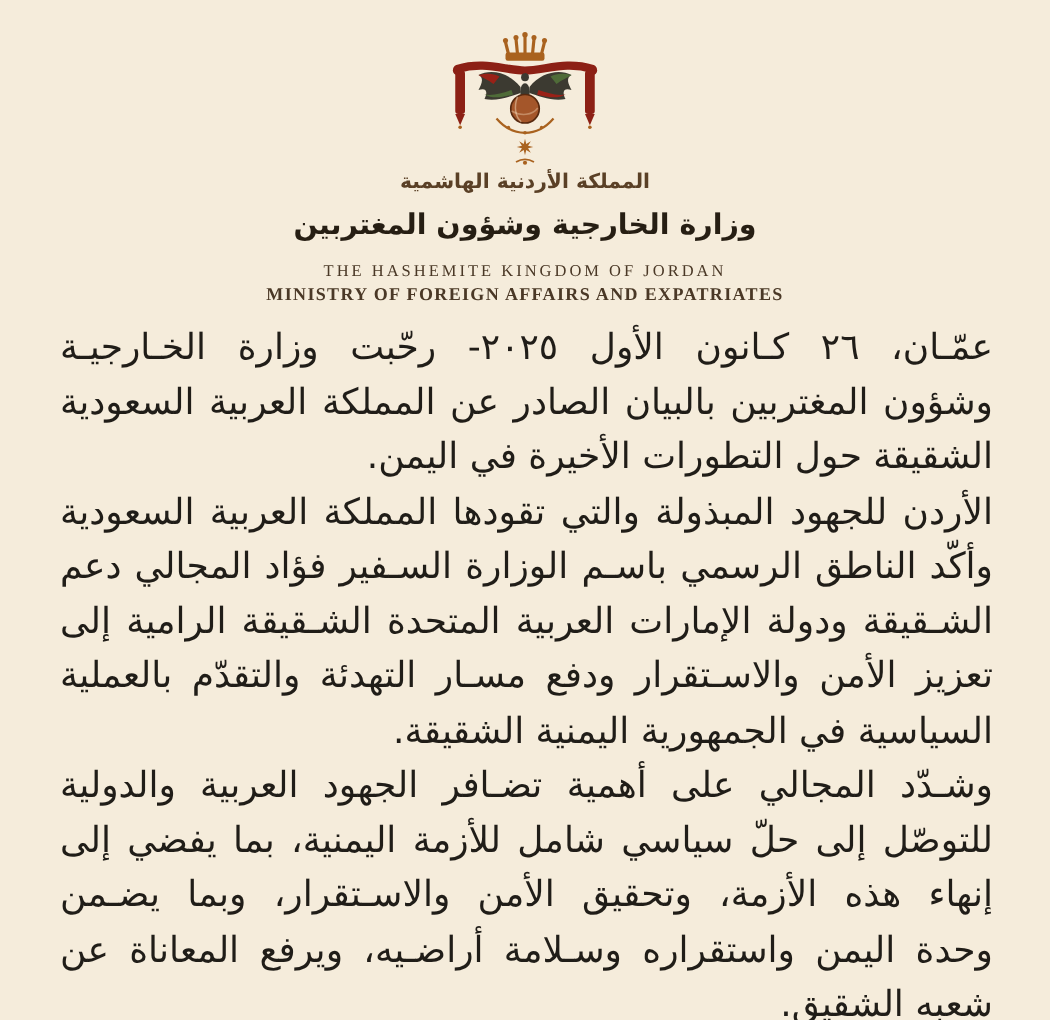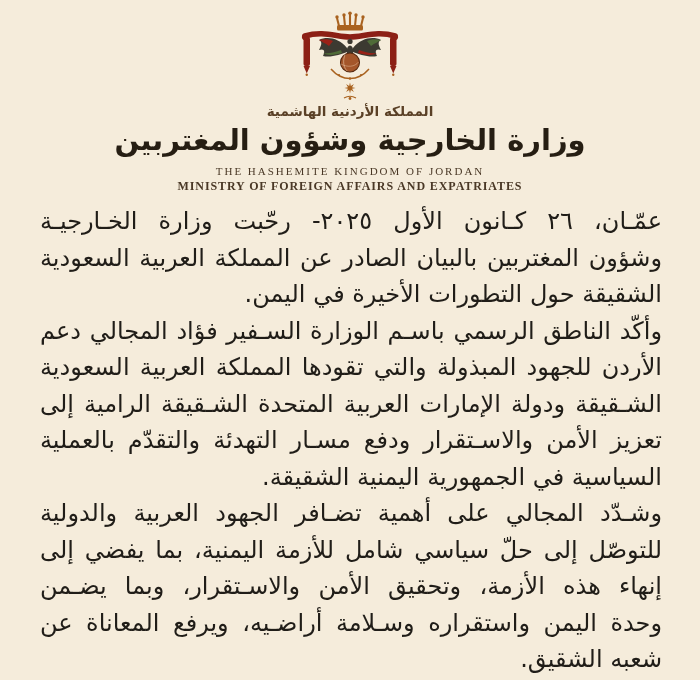--- a/index.html
+++ b/index.html
@@ -15,32 +15,32 @@
     --accent-red: #992117;
   }
   * { margin: 0; padding: 0; box-sizing: border-box; }
   html, body { width: 700px; height: 680px; }
   body {
     background: var(--bg);
     font-family: "DejaVu Sans", sans-serif;
     overflow: hidden;
   }
   .page { width: 700px; height: 680px; }
-  .header { text-align: center; padding-top: 10px; }
+  .header { text-align: center; padding-top: 20px; }
   .crest { display: block; margin: 0 auto; }
   .kingdom-ar {
     direction: rtl;
     font-size: 13.5px;
     font-weight: bold;
     color: #5a4026;
     margin-top: 1px;
   }
   .callig {
     direction: rtl;
-    font-size: 29px;
+    font-size: 19px;
     font-weight: bold;
     color: var(--calligraphy);
     line-height: 42px;
     margin-top: 0px;
   }
   .en1 {
     font-family: "Liberation Serif", serif;
     font-size: 11px;
     letter-spacing: 2px;
     color: var(--header-text);
@@ -144,22 +144,22 @@
 
     <div class="en1">THE HASHEMITE KINGDOM OF JORDAN</div>
 
     <div class="en2">MINISTRY OF FOREIGN AFFAIRS AND EXPATRIATES</div>
   </div>
 
   <div class="body-text">
       <div class="body-line">عمّـان، ٢٦ كـانون الأول ٢٠٢٥- رحّبت وزارة الخـارجيـة</div>
       <div class="body-line">وشؤون المغتربين بالبيان الصادر عن المملكة العربية السعودية</div>
       <div class="body-line end">الشقيقة حول التطورات الأخيرة في اليمن.</div>
+      <div class="body-line">الأردن للجهود المبذولة والتي تقودها المملكة العربية السعودية</div>
       <div class="body-line">وأكّد الناطق الرسمي باسـم الوزارة السـفير فؤاد المجالي دعم</div>
-      <div class="body-line">الأردن للجهود المبذولة والتي تقودها المملكة العربية السعودية</div>
       <div class="body-line">الشـقيقة ودولة الإمارات العربية المتحدة الشـقيقة الرامية إلى</div>
       <div class="body-line">تعزيز الأمن والاسـتقرار ودفع مسـار التهدئة والتقدّم بالعملية</div>
       <div class="body-line end">السياسية في الجمهورية اليمنية الشقيقة.</div>
       <div class="body-line">وشـدّد المجالي على أهمية تضـافر الجهود العربية والدولية</div>
       <div class="body-line">للتوصّل إلى حلّ سياسي شامل للأزمة اليمنية، بما يفضي إلى</div>
       <div class="body-line">إنهاء هذه الأزمة، وتحقيق الأمن والاسـتقرار، وبما يضـمن</div>
       <div class="body-line">وحدة اليمن واستقراره وسـلامة أراضـيه، ويرفع المعاناة عن</div>
       <div class="body-line end">شعبه الشقيق.</div>
     </div>
 

